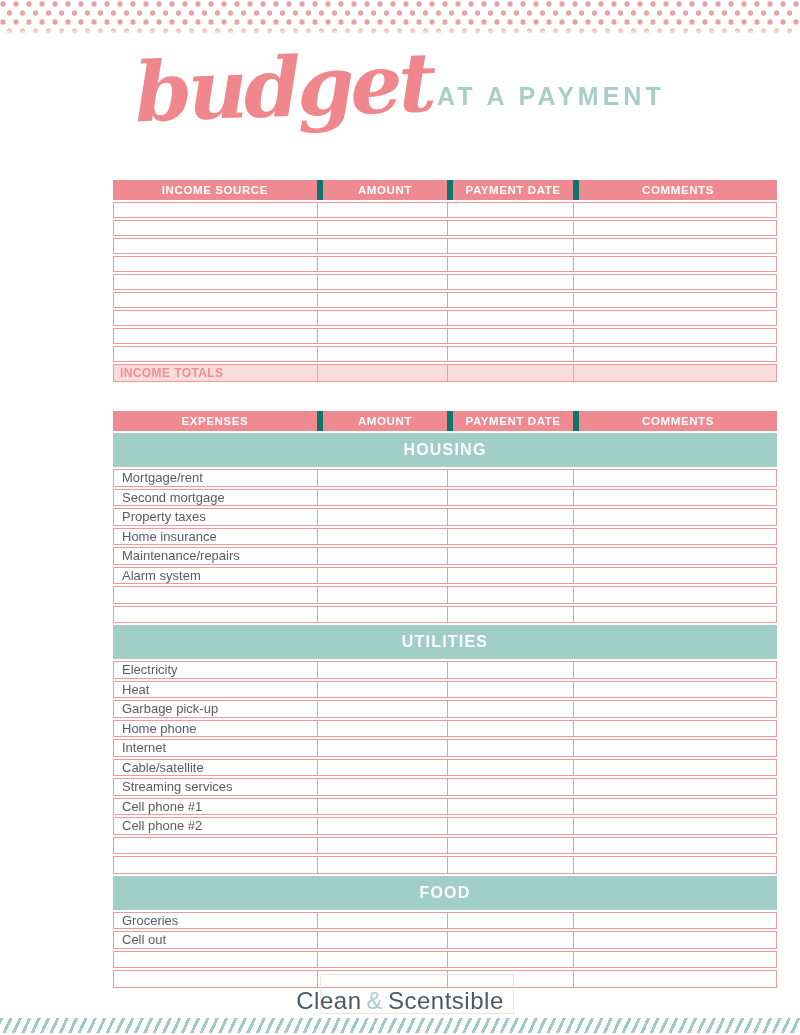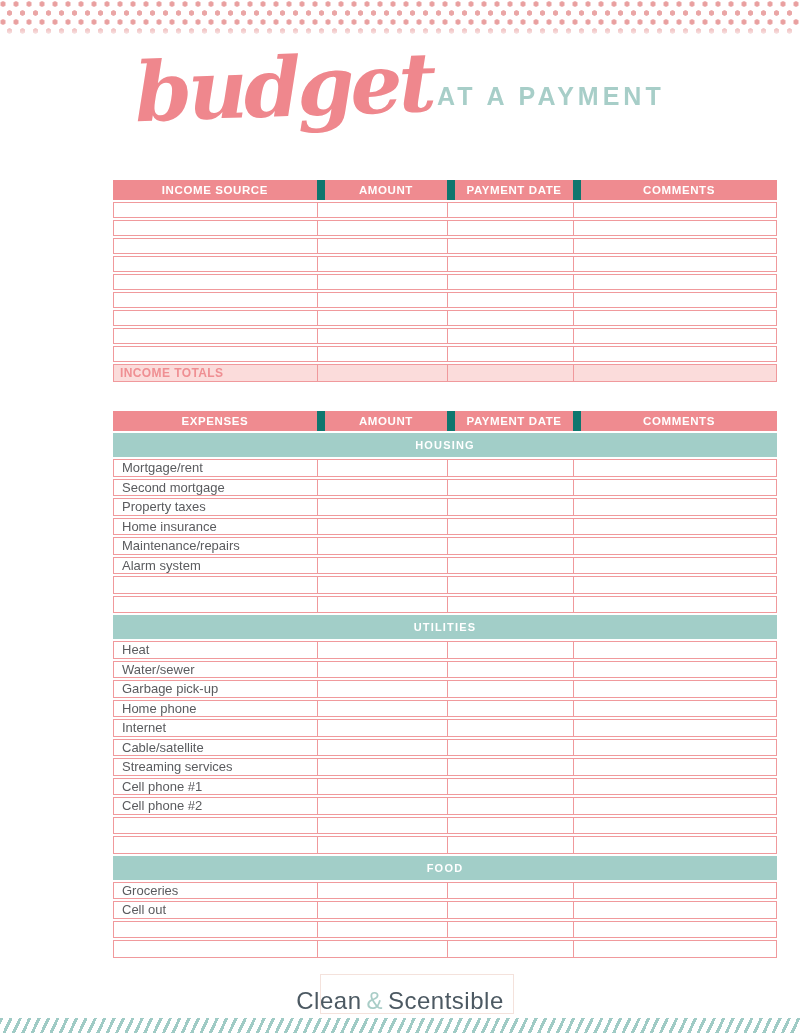--- a/index.html
+++ b/index.html
@@ -27,37 +27,37 @@
 
   
   .wtable{position:absolute;left:68px;width:664px;padding-left:45px;}
   #income-table{top:180px;}
   #expenses-table{top:411px;}
 
   .t-head{display:flex;background:#ef8b90;height:20px;align-items:stretch;}
   .t-head .th{display:flex;align-items:center;justify-content:center;
     color:#ffffff;font-size:11.5px;font-weight:bold;letter-spacing:0.6px;
     box-sizing:border-box;}
-  .t-head .th + .th{border-left:8px solid #0f766e;}
+  .t-head .th + .th{border-left:6px solid #0f766e;}
 
   .c0{width:30.7%;} .c1{width:19.6%;} .c2{width:19.0%;} .c3{width:30.7%;text-align:right;}
 
   .t-row{display:flex;margin-top:2px;border:1.5px solid #f0999c;background:#ffffff;
     height:14px;}
   #expenses-table .t-row{height:15.5px;}
   .t-row .td{box-sizing:border-box;display:flex;align-items:center;overflow:hidden;}
   .t-row .td + .td{border-left:1.5px solid #f0999c;}
   .t-row .label-cell{font-size:13px;color:#5a5b5e;padding-left:8px;white-space:nowrap;}
 
   .t-row.totals{background:#fbdcdb;height:16px;}
   .t-row.totals .label-cell{color:#ef8f93;font-weight:bold;font-size:12px;
     letter-spacing:0.4px;padding-left:6px;}
 
-  .band{margin-top:2px;height:24px;background:#a2cec8;color:#ffffff;
-    font-weight:bold;font-size:11px;letter-spacing:1.2px;
+  .band{margin-top:2px;height:34px;background:#a2cec8;color:#ffffff;
+    font-weight:bold;font-size:16px;letter-spacing:1.2px;
     display:flex;align-items:center;justify-content:center;}
 
   
   .footer{position:absolute;top:956px;left:0;right:0;height:60px;
     display:flex;flex-direction:column;align-items:center;gap:32px;}
   .sprig{height:26px;margin-bottom:-2px;}
   .brand{position:relative;font-size:24px;color:#4c5962;letter-spacing:0.5px;
     line-height:30px;}
   .brand .amp{color:#a9cdc7;padding:0 5px;}
   .brand-frame{position:absolute;left:24px;right:-10px;top:-12px;height:38px;
@@ -201,27 +201,27 @@
         <div class="td c3"></div>
       </div>
       <div class="t-row label-row">
         <div class="td c0 label-cell"></div>
         <div class="td c1"></div>
         <div class="td c2"></div>
         <div class="td c3"></div>
       </div>
       <div class="band">UTILITIES</div>
       <div class="t-row label-row">
+        <div class="td c0 label-cell">Electricity</div>
+        <div class="td c1"></div>
+        <div class="td c2"></div>
+        <div class="td c3"></div>
+      </div>
+      <div class="t-row label-row">
         <div class="td c0 label-cell">Heat</div>
-        <div class="td c1"></div>
-        <div class="td c2"></div>
-        <div class="td c3"></div>
-      </div>
-      <div class="t-row label-row">
-        <div class="td c0 label-cell">Water/sewer</div>
         <div class="td c1"></div>
         <div class="td c2"></div>
         <div class="td c3"></div>
       </div>
       <div class="t-row label-row">
         <div class="td c0 label-cell">Garbage pick-up</div>
         <div class="td c1"></div>
         <div class="td c2"></div>
         <div class="td c3"></div>
       </div>

